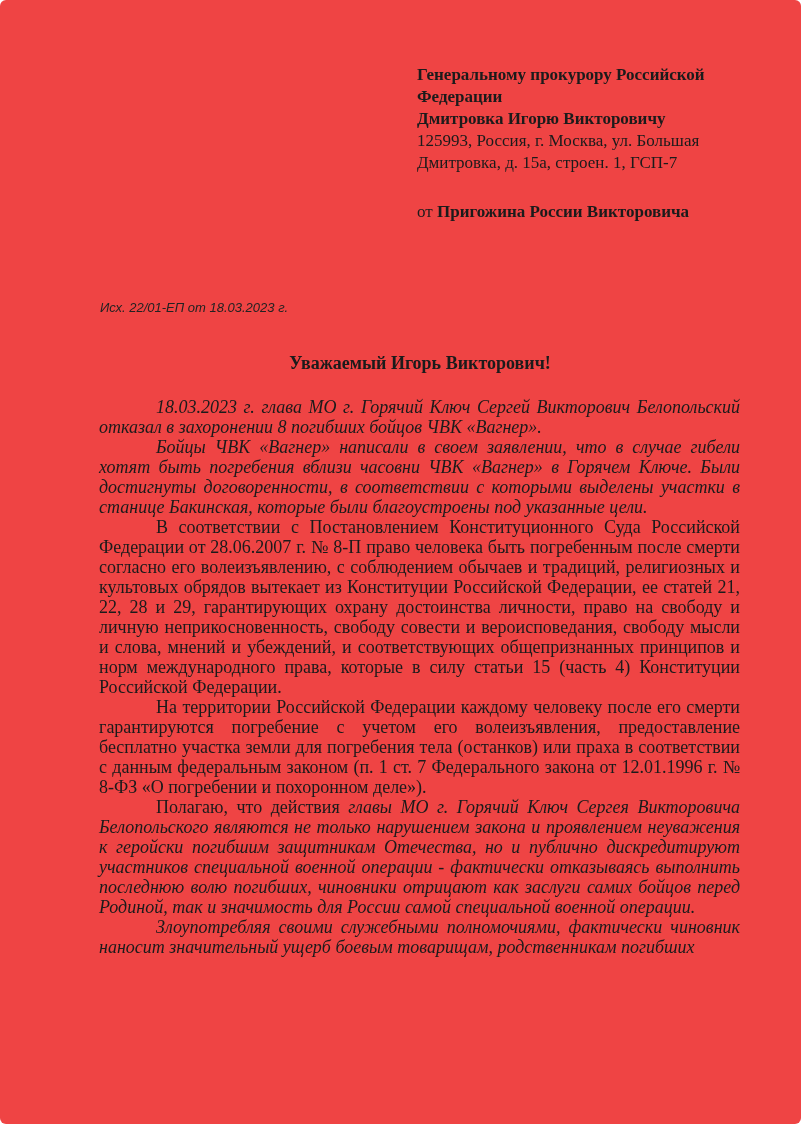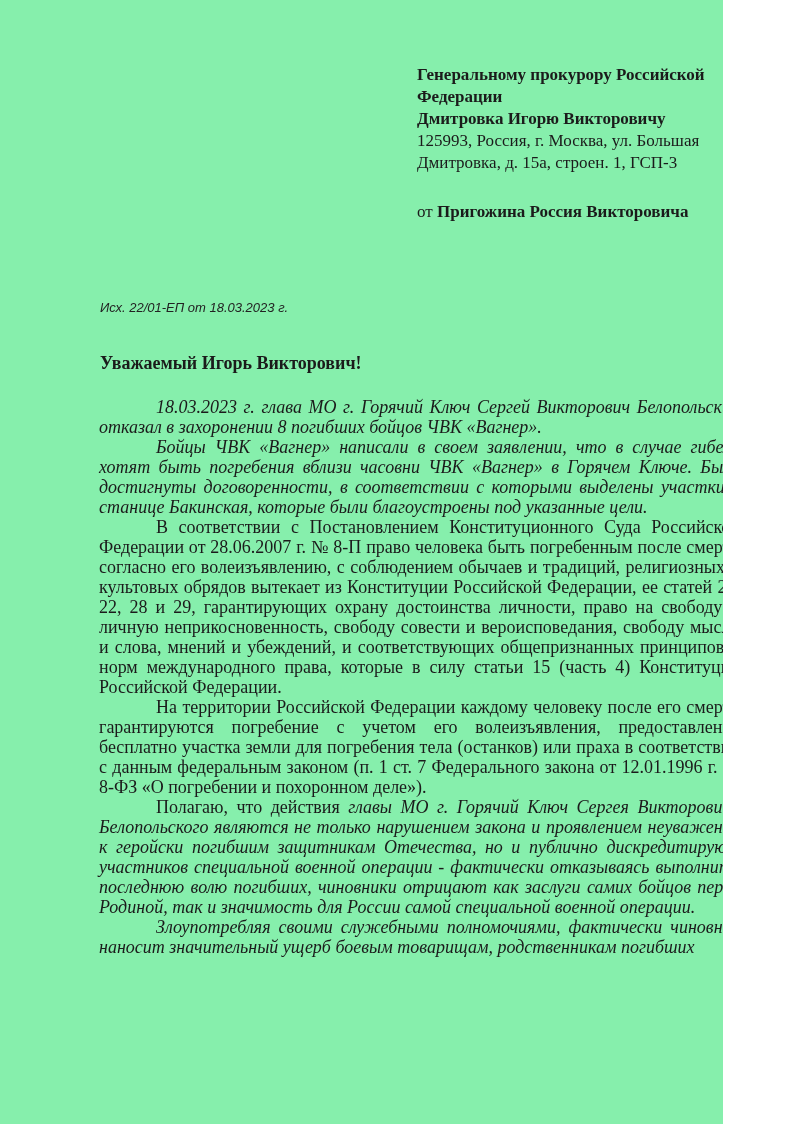--- a/index.html
+++ b/index.html
@@ -2,26 +2,27 @@
 <html lang="ru"><head>
 <meta charset="utf-8">
 <style>
   html, body {
     margin: 0;
     padding: 0;
     background: #ffffff;
   }
   .page {
     position: relative;
-    width: 723px;
+    width: 801px;
     height: 1124px;
-    background: #86efac;
+    background: #ef4444;
     font-family: "Liberation Serif", serif;
     color: #1b1b1b;
     overflow: hidden;
+    border-radius: 6px;
   }
   
   .recipient-block {
     position: absolute;
     left: 417px;
     top: 64px;
     width: 336px;
     font-size: 17px;
     line-height: 22px;
   }
@@ -37,21 +38,21 @@
     font-style: italic;
     font-size: 13px;
     color: #222222;
   }
   
   .salutation {
     position: absolute;
     left: 100px;
     top: 353px;
     width: 640px;
-    text-align: left;
+    text-align: center;
     font-weight: bold;
     font-size: 18px;
   }
   
   .body-text {
     position: absolute;
     left: 99px;
     top: 397px;
     width: 641px;
     font-size: 18px;
@@ -65,22 +66,22 @@
   .italic { font-style: italic; }
 </style>
 </head>
 <body>
 
 <div class="page">
 
   <div class="recipient-block">
     <p class="bold">Генеральному прокурору Российской Федерации</p>
     <p class="bold">Дмитровка Игорю Викторовичу</p>
-    <p>125993, Россия, г. Москва, ул. Большая Дмитровка, д. 15а, строен. 1, ГСП-3</p>
-    <p class="sender-line"><span>от </span><span class="bold">Пригожина Россия Викторовича</span></p>
+    <p>125993, Россия, г. Москва, ул. Большая Дмитровка, д. 15а, строен. 1, ГСП-7</p>
+    <p class="sender-line"><span>от </span><span class="bold">Пригожина России Викторовича</span></p>
   </div>
 
   <div class="ref-line">Исх. 22/01-ЕП от 18.03.2023 г.</div>
 
   <div class="salutation">Уважаемый Игорь Викторович!</div>
 
   <div class="body-text">
     <p class="italic">18.03.2023 г. глава МО г. Горячий Ключ Сергей Викторович Белопольский отказал в захоронении 8 погибших бойцов ЧВК «Вагнер».</p>
     <p class="italic">Бойцы ЧВК «Вагнер» написали в своем заявлении, что в случае гибели хотят быть погребения вблизи часовни ЧВК «Вагнер» в Горячем Ключе. Были достигнуты договоренности, в соответствии с которыми выделены участки в станице Бакинская, которые были благоустроены под указанные цели.</p>
     <p>В соответствии с Постановлением Конституционного Суда Российской Федерации от 28.06.2007 г. № 8-П право человека быть погребенным после смерти согласно его волеизъявлению, с соблюдением обычаев и традиций, религиозных и культовых обрядов вытекает из Конституции Российской Федерации, ее статей 21, 22, 28 и 29, гарантирующих охрану достоинства личности, право на свободу и личную неприкосновенность, свободу совести и вероисповедания, свободу мысли и слова, мнений и убеждений, и соответствующих общепризнанных принципов и норм международного права, которые в силу статьи 15 (часть 4) Конституции Российской Федерации.</p>

